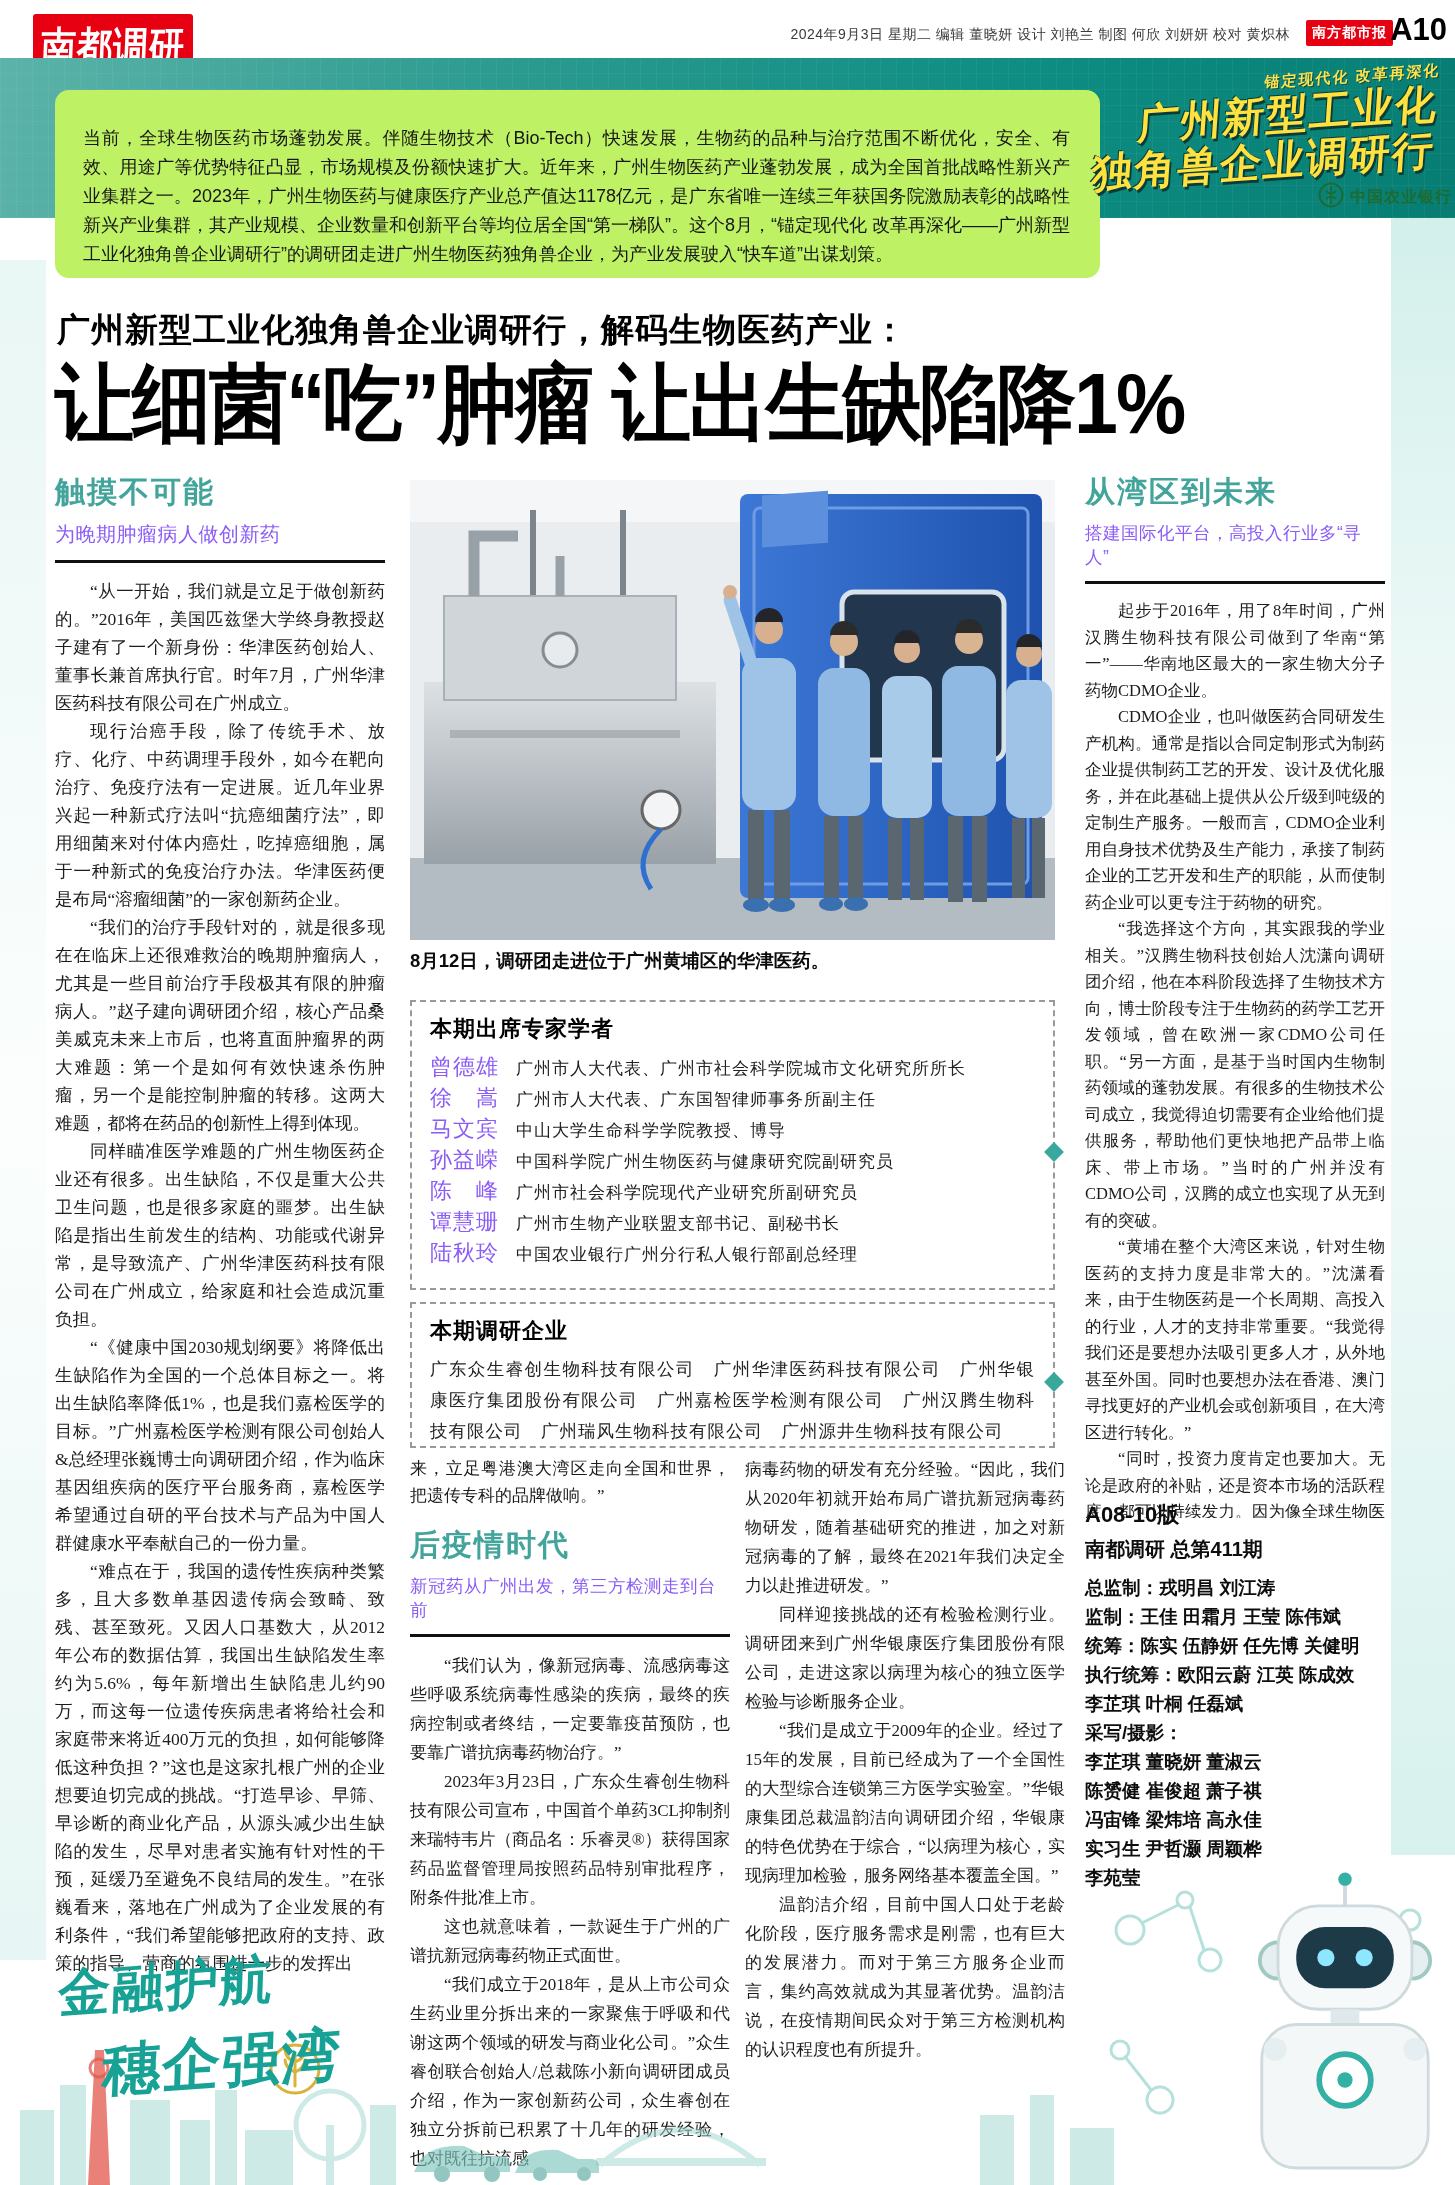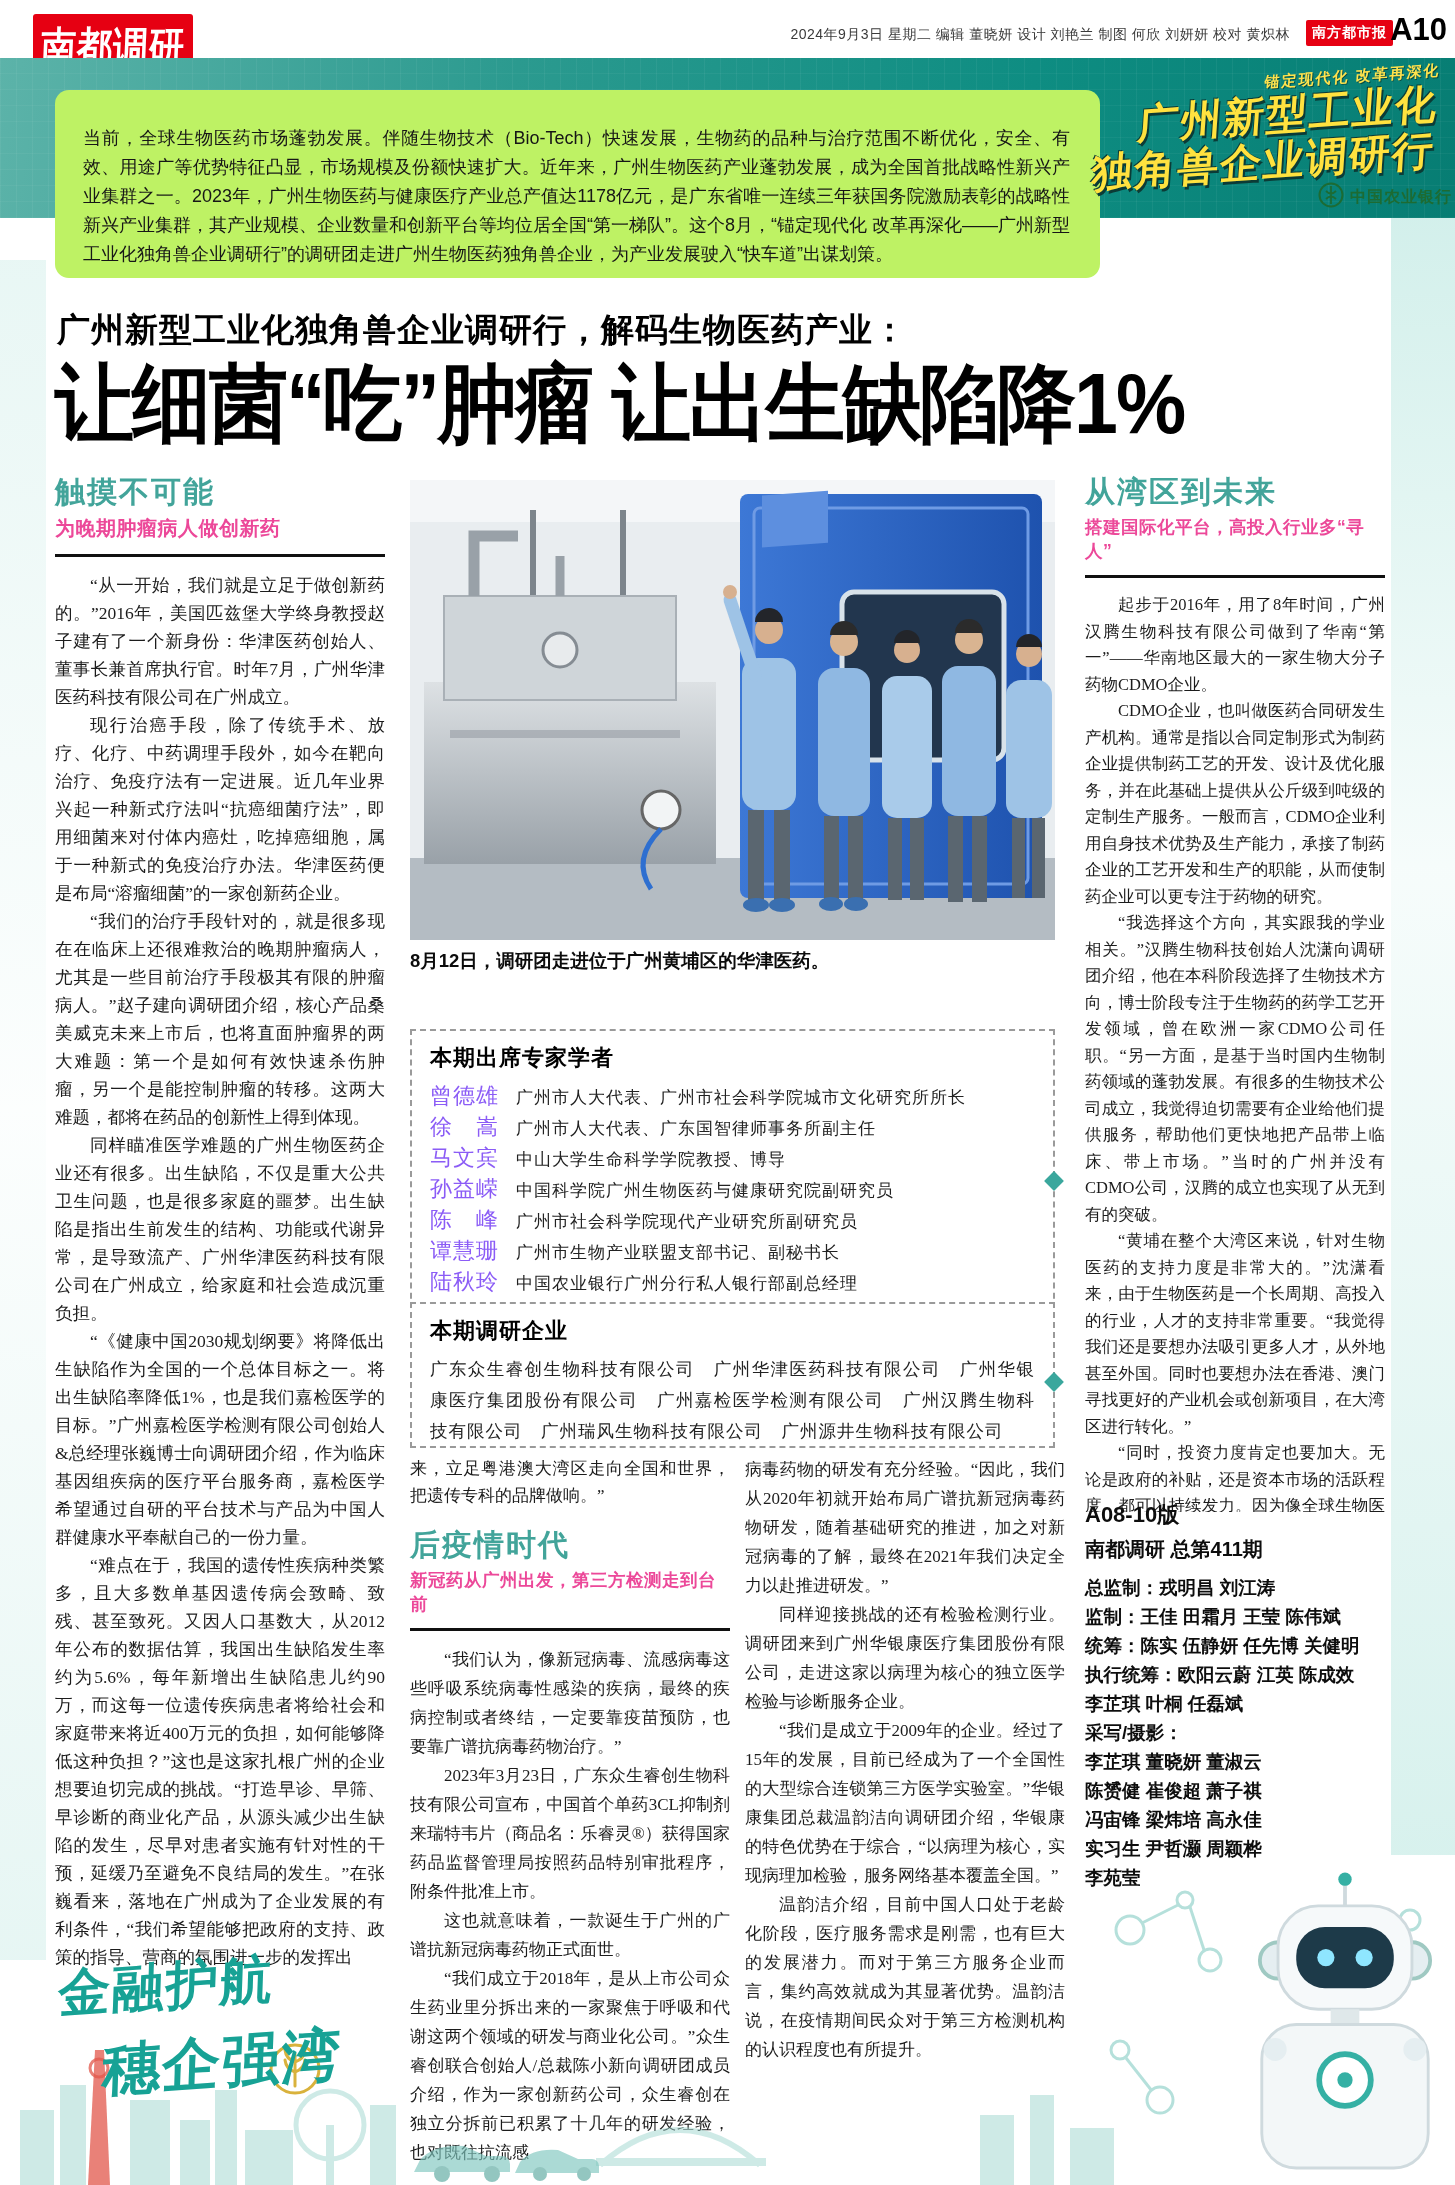--- a/index.html
+++ b/index.html
@@ -29,40 +29,40 @@
   .banner .l1,.banner .l2{color:#ffe23f;font-size:41px;font-weight:900;line-height:46px;letter-spacing:2px;
           text-shadow:2px 3px 0 #0b3b36,-1px -1px 0 #0b3b36;}
   .abclogo{left:1318px;top:182px;z-index:5;display:flex;align-items:center;gap:6px;}
   .abclogo .txt{font-size:16px;font-weight:800;color:#1c6b33;letter-spacing:1px;}
   
   .kicker{left:57px;top:308px;font-size:33px;font-weight:800;color:#000;letter-spacing:1px;}
   .headline{left:55px;top:348px;width:1330px;font-size:79px;font-weight:900;color:#000;
             letter-spacing:-2px;white-space:nowrap;transform:scaleY(1.08);transform-origin:left top;}
   
   .sec-title{font-size:30px;font-weight:900;color:#42a49a;letter-spacing:2px;}
-  .sec-sub{font-size:20px;font-weight:700;color:#ec4899;margin-top:2px;letter-spacing:.5px;}
+  .sec-sub{font-size:20px;font-weight:400;color:#8b5cf6;margin-top:8px;letter-spacing:.5px;}
   .sec-sub.small{font-size:17.5px;}
   .sec-rule{height:3px;background:#101010;margin:12px 0 14px;}
   .body{font-family:"Liberation Serif","DejaVu Serif",serif;font-size:17.5px;line-height:28px;
         color:#1c1c1c;text-align:justify;overflow:hidden;}
   .body p{margin:0;text-indent:2em;}
   .body p.cont{text-indent:0;}
   .col1{left:55px;top:472px;width:330px;height:1520px;}
   .col4{left:1085px;top:472px;width:300px;height:1010px;}
   .col4 .body{font-size:16.5px;line-height:26.5px;}
   .colA{left:410px;top:1455px;width:320px;height:700px;}
   .colB{left:745px;top:1455px;width:320px;height:700px;}
   .colA .body,.colB .body{font-size:17px;line-height:29px;}
   .cont-par{font-family:"Liberation Serif",serif;font-size:17px;line-height:27px;text-align:justify;color:#1c1c1c;}
   
   .photo{left:410px;top:480px;width:645px;height:460px;overflow:hidden;background:#e9edf0;}
   .caption{left:410px;top:948px;width:645px;font-size:18.5px;font-weight:800;color:#0b0b0b;}
   
   .infobox{left:410px;width:645px;border:2px dashed #9a9a9a;box-sizing:border-box;padding:12px 18px;background:#fff;}
-  .box-experts{top:1029px;height:290px;}
+  .box-experts{top:1000px;height:290px;}
   .box-cos{top:1302px;height:146px;}
   .box-title{font-size:22px;font-weight:900;color:#000;margin-bottom:8px;letter-spacing:1px;}
   .exp-row{display:flex;align-items:baseline;height:31px;}
   .exp-name{width:86px;font-size:22px;font-weight:400;color:#8b5cf6;flex:none;letter-spacing:1px;}
   .exp-title{font-family:"DejaVu Serif","Liberation Serif",serif;font-size:17px;color:#222;letter-spacing:1px;white-space:nowrap;}
   .cos-text{font-family:"DejaVu Serif","Liberation Serif",serif;font-size:17.5px;line-height:31px;color:#222;
             text-align:justify;letter-spacing:1px;}
   .tri{position:absolute;right:-8px;top:50%;width:14px;height:14px;background:#3aa79d;transform:rotate(45deg);}
   
   .credits{left:1085px;top:1500px;width:300px;font-weight:700;color:#0d0d0d;}

